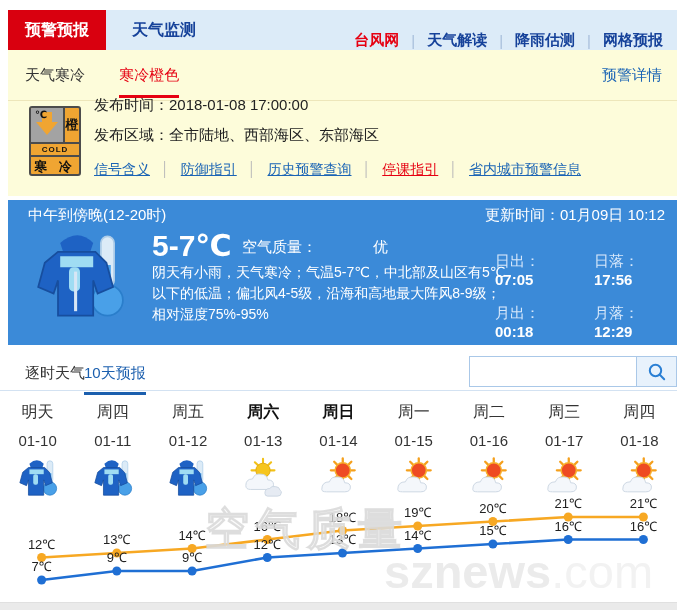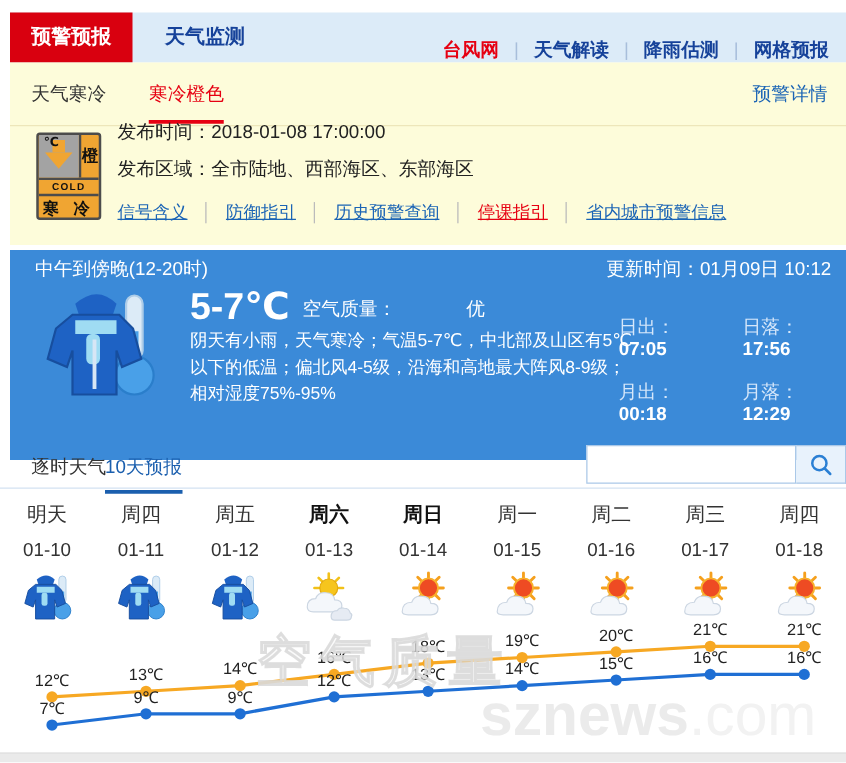--- a/index.html
+++ b/index.html
@@ -35,21 +35,21 @@
   .b-name { height:21px; border-top:2px solid #4c4c4c; font-size:13px; font-weight:bold; text-align:center; line-height:19px; letter-spacing:4px; }
 
   .ainfo { position:absolute; left:86px; top:46px; right:10px; font-size:15px; color:#222; }
   .ainfo .aline { margin-bottom:11px; }
   .alinks { font-size:14px; margin-top:16px; }
   .alinks a { color:#1b64b5; text-decoration:underline; cursor:pointer; }
   .alinks a.red { color:#e60012; }
   .alinks .sep { color:#bbb; margin:0 11px; }
 
   
-  #bluepanel { position:absolute; top:200px; left:8px; right:0; height:168px; background:#3b8ad8; color:#fff; }
+  #bluepanel { position:absolute; top:200px; left:8px; right:0; height:145px; background:#3b8ad8; color:#fff; }
   .bp-head { display:flex; justify-content:space-between; padding:6px 12px 0 20px; font-size:15px; }
   .bp-icon { position:absolute; left:20px; top:32px; }
   .bp-temp { position:absolute; left:144px; top:28px; font-size:30px; font-weight:bold; }
   .bp-aqi { position:absolute; left:234px; top:38px; font-size:15px; }
   .bp-aqi .val { margin-left:56px; }
   .bp-desc { position:absolute; left:144px; top:62px; width:362px; font-size:14px; line-height:21px; }
   .bp-sun { position:absolute; left:487px; top:52px; display:grid; grid-template-columns:auto auto; column-gap:26px; row-gap:11px; font-size:15px;gap:16px; }
   .bp-sun .lbl { color:#d6e7fa; }
   .bp-sun .v { font-weight:bold; color:#fff; }
 

